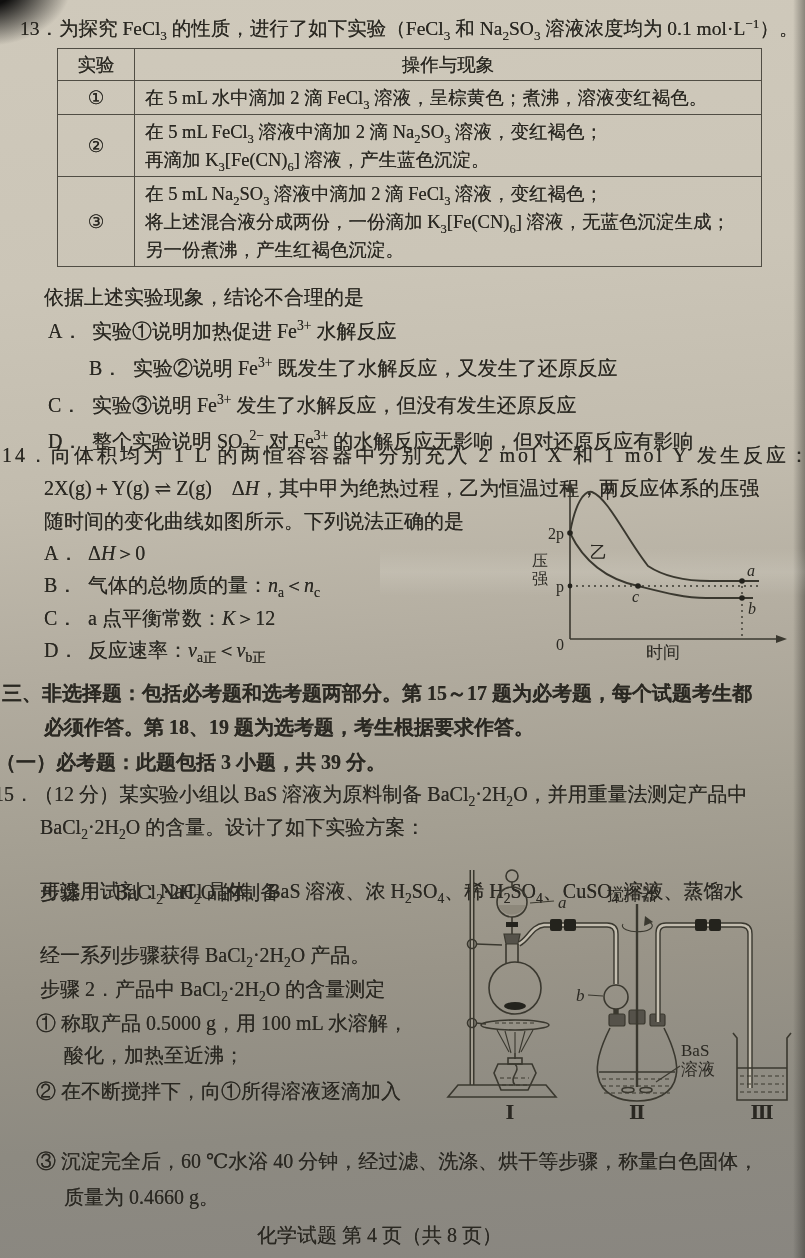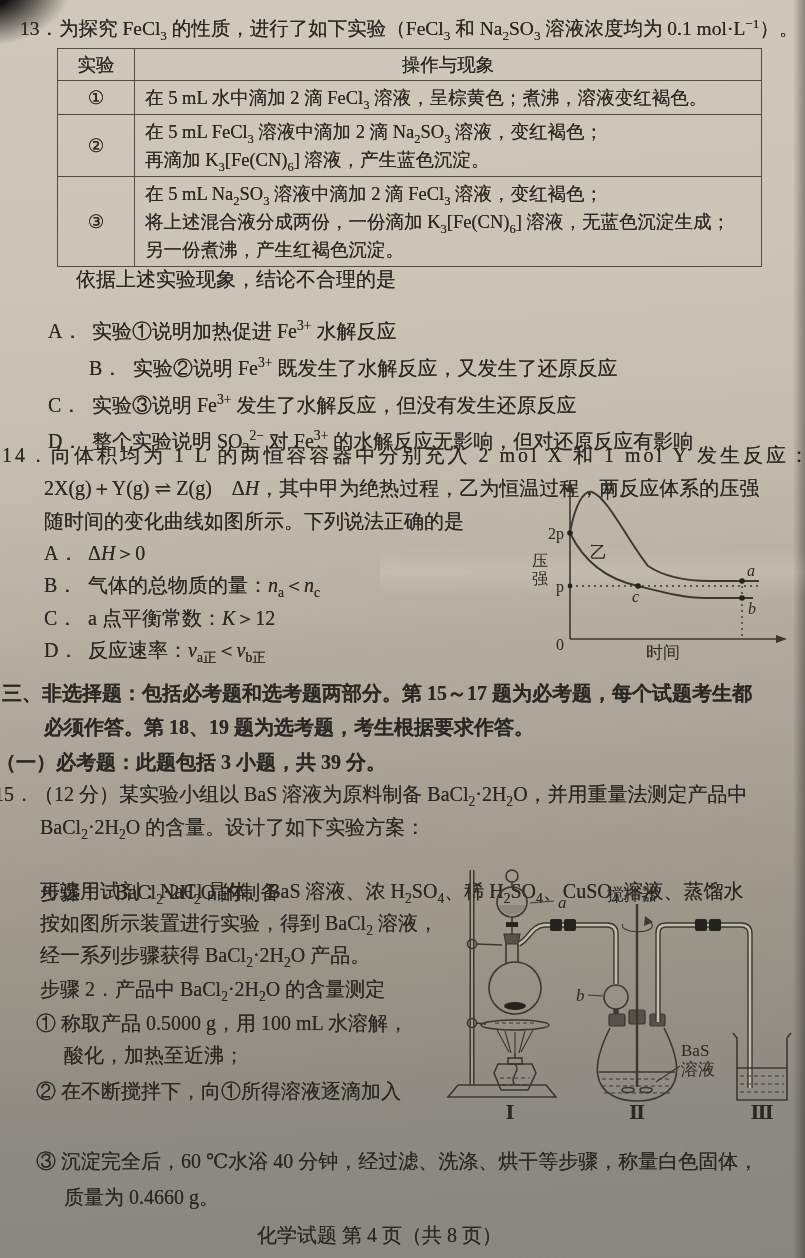--- a/index.html
+++ b/index.html
@@ -63,21 +63,21 @@
       <td class="lbl">②</td>
       <td>在 5 mL FeCl<sub>3</sub> 溶液中滴加 2 滴 Na<sub>2</sub>SO<sub>3</sub> 溶液，变红褐色；<br>再滴加 K<sub>3</sub>[Fe(CN)<sub>6</sub>] 溶液，产生蓝色沉淀。</td>
     </tr>
     <tr style="height:90px">
       <td class="lbl">③</td>
       <td>在 5 mL Na<sub>2</sub>SO<sub>3</sub> 溶液中滴加 2 滴 FeCl<sub>3</sub> 溶液，变红褐色；<br>将上述混合液分成两份，一份滴加 K<sub>3</sub>[Fe(CN)<sub>6</sub>] 溶液，无蓝色沉淀生成；<br>另一份煮沸，产生红褐色沉淀。</td>
     </tr>
   </tbody>
     </table>
 
-  <div class="abs t" style="left:44px;top:264px;margin-left:32px;">依据上述实验现象，结论不合理的是</div>
+  <div class="abs t" style="left:44px;top:282px;">依据上述实验现象，结论不合理的是</div>
   <div class="abs t" style="left:48px;top:316px;"><span class="olabel">A．</span><span>实验①说明加热促进 Fe<sup>3+</sup> 水解反应</span></div>
   <div class="abs t" style="left:48px;top:353px;margin-left:41px;"><span class="olabel">B．</span><span>实验②说明 Fe<sup>3+</sup> 既发生了水解反应，又发生了还原反应</span></div>
   <div class="abs t" style="left:48px;top:390px;"><span class="olabel">C．</span><span>实验③说明 Fe<sup>3+</sup> 发生了水解反应，但没有发生还原反应</span></div>
   <div class="abs t" style="left:48px;top:426px;"><span class="olabel">D．</span><span>整个实验说明 SO<sub>3</sub><sup>2−</sup> 对 Fe<sup>3+</sup> 的水解反应无影响，但对还原反应有影响</span></div>
 
   <div class="abs t sp" style="left:2px;top:440px;">14．向体积均为 1 L 的两恒容容器中分别充入 2 mol X 和 1 mol Y 发生反应：</div>
   <div class="abs t" style="left:44px;top:473px;">2X(g)＋Y(g) ⇌ Z(g)　Δ<i>H</i>，其中甲为绝热过程，乙为恒温过程，两反应体系的压强</div>
   <div class="abs t" style="left:44px;top:506px;">随时间的变化曲线如图所示。下列说法正确的是</div>
   <div class="abs t" style="left:44px;top:538px;"><span class="olabel">A．</span><span>Δ<i>H</i>＞0</span></div>
   <div class="abs t" style="left:44px;top:570px;"><span class="olabel">B．</span><span>气体的总物质的量：<i>n</i><sub>a</sub>＜<i>n</i><sub>c</sub></span></div>
@@ -112,21 +112,20 @@
   </svg>
 
   <div class="abs t b" style="left:2px;top:678px;">三、非选择题：包括必考题和选考题两部分。第 15～17 题为必考题，每个试题考生都</div>
   <div class="abs t b" style="left:44px;top:712px;">必须作答。第 18、19 题为选考题，考生根据要求作答。</div>
   <div class="abs t b" style="left:-4px;top:747px;">（一）必考题：此题包括 3 小题，共 39 分。</div>
 
   <div class="abs t" style="left:-6px;top:779px;">15．（12 分）某实验小组以 BaS 溶液为原料制备 BaCl<sub>2</sub>·2H<sub>2</sub>O，并用重量法测定产品中</div>
   <div class="abs t" style="left:40px;top:812px;">BaCl<sub>2</sub>·2H<sub>2</sub>O 的含量。设计了如下实验方案：</div>
   <div class="abs t" style="left:40px;top:844px;margin-top:32px;">可选用试剂：NaCl 晶体、BaS 溶液、浓 H<sub>2</sub>SO<sub>4</sub>、稀 H<sub>2</sub>SO<sub>4</sub>、CuSO<sub>4</sub> 溶液、蒸馏水</div>
   <div class="abs t" style="left:40px;top:877px;">步骤 1．BaCl<sub>2</sub>·2H<sub>2</sub>O 的制备</div>
-  <div class="abs t" style="left:40px;top:908px;">按如图所示装置进行实验，得到 BaCl<sub>2</sub> 溶液，</div>
   <div class="abs t" style="left:40px;top:940px;">经一系列步骤获得 BaCl<sub>2</sub>·2H<sub>2</sub>O 产品。</div>
   <div class="abs t" style="left:40px;top:974px;">步骤 2．产品中 BaCl<sub>2</sub>·2H<sub>2</sub>O 的含量测定</div>
   <div class="abs t" style="left:36px;top:1008px;">① 称取产品 0.5000 g，用 100 mL 水溶解，</div>
   <div class="abs t" style="left:36px;top:1076px;">② 在不断搅拌下，向①所得溶液逐滴加入</div>
   <div class="abs t" style="left:64px;top:1040px;">酸化，加热至近沸；</div>
   <div class="abs t" style="left:36px;top:1146px;">③ 沉淀完全后，60 ℃水浴 40 分钟，经过滤、洗涤、烘干等步骤，称量白色固体，</div>
   <div class="abs t" style="left:64px;top:1182px;">质量为 0.4660 g。</div>
 
   <svg class="abs" style="left:440px;top:856px;" width="364" height="270" viewBox="0 0 364 270">
 

